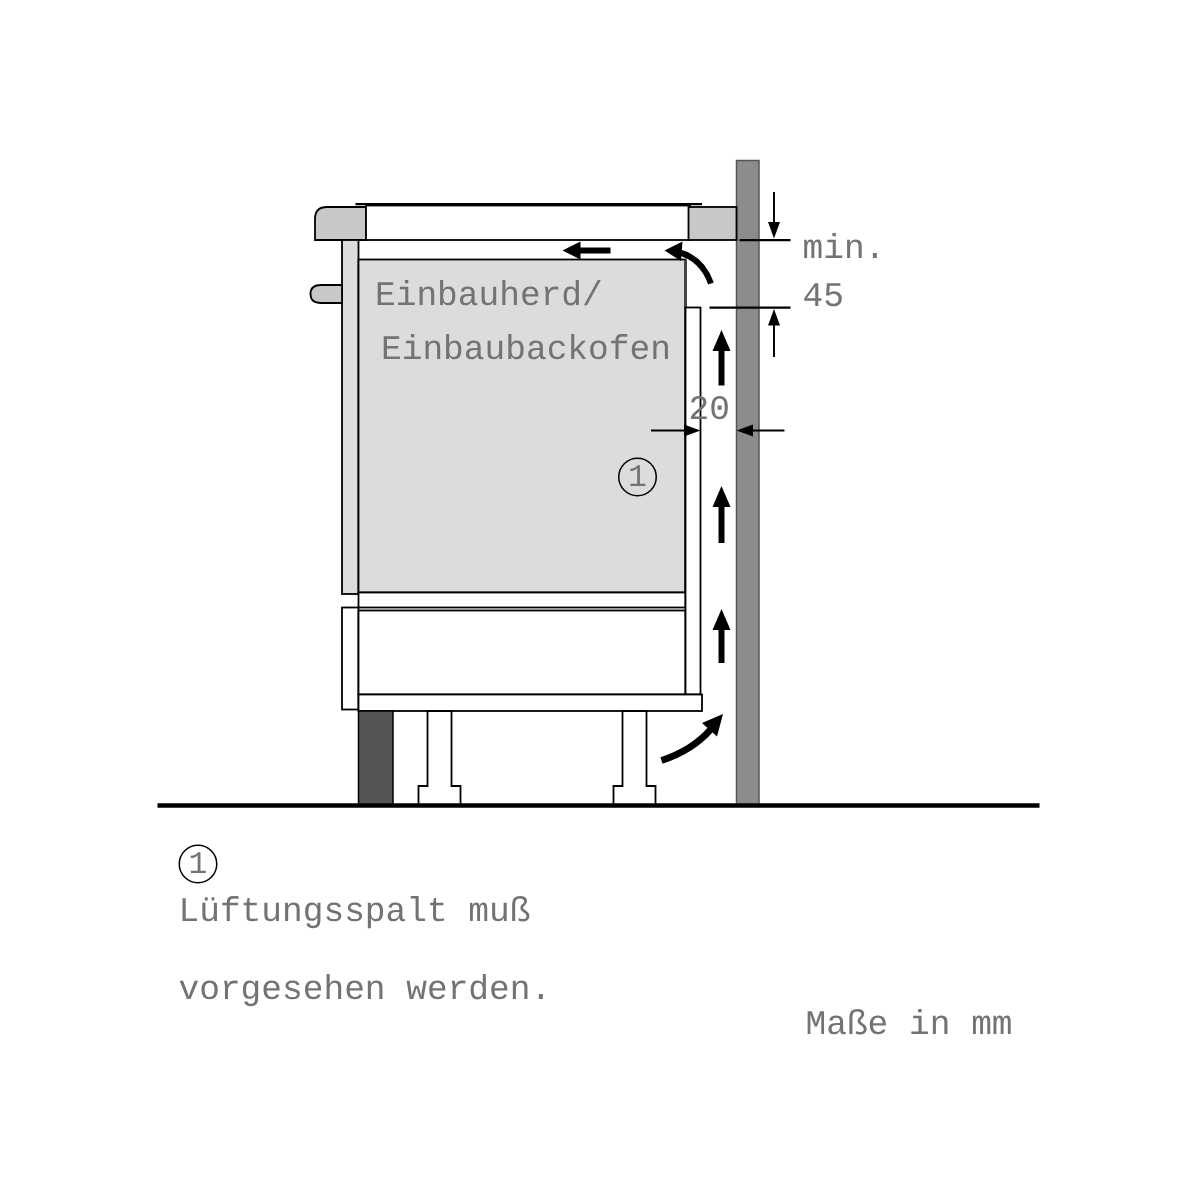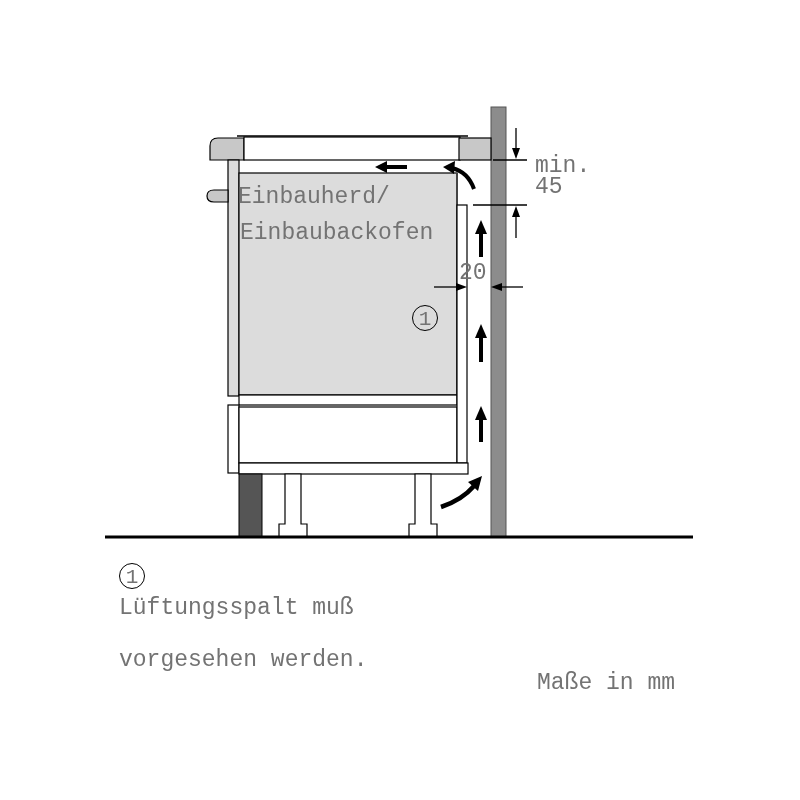--- a/index.html
+++ b/index.html
@@ -70,27 +70,27 @@
   </g>
 
   <g stroke="#000" fill="#000">
     <line x1="434" y1="287" x2="460" y2="287" stroke-width="1.3"></line>
     <polygon points="467,287 456,283 456,291" stroke="none"></polygon>
     <line x1="497" y1="287" x2="523" y2="287" stroke-width="1.3"></line>
     <polygon points="491,287 502,283 502,291" stroke="none"></polygon>
   </g>
 </svg>
 
-<div class="lbl big" style="left:238px;top:186px;">Einbauherd/</div>
-<div class="lbl big" style="left:240px;top:222px;">Einbaubackofen</div>
+<div class="lbl big" style="left:250px;top:186px;">Einbauherd/</div>
+<div class="lbl big" style="left:254px;top:222px;">Einbaubackofen</div>
 <div class="lbl big" style="left:418px;top:262px;margin-left:41px;">20</div>
 <div class="lbl" style="left:412px;top:305px;">
   <span class="circ">1</span>
 </div>
 <div class="lbl big" style="left:535px;top:155px;">min.</div>
-<div class="lbl big" style="left:535px;top:176px;">45</div>
+<div class="lbl big" style="left:535px;top:187px;">45</div>
 
 <div class="lbl" style="left:119px;top:563px;">
   <span class="circ">1</span>
 </div>
 <div class="lbl big" style="left:119px;top:597px;text-align:right;">Lüftungsspalt muß</div>
 <div class="lbl big" style="left:119px;top:630px;margin-top:19px;">vorgesehen werden.</div>
 <div class="lbl big" style="left:537px;top:672px;">Maße in mm</div>
 
 </body></html>

